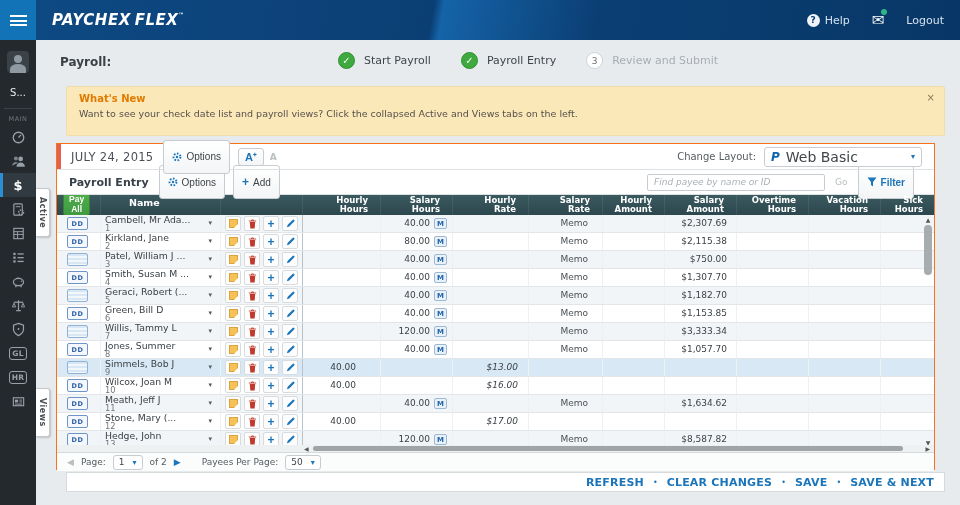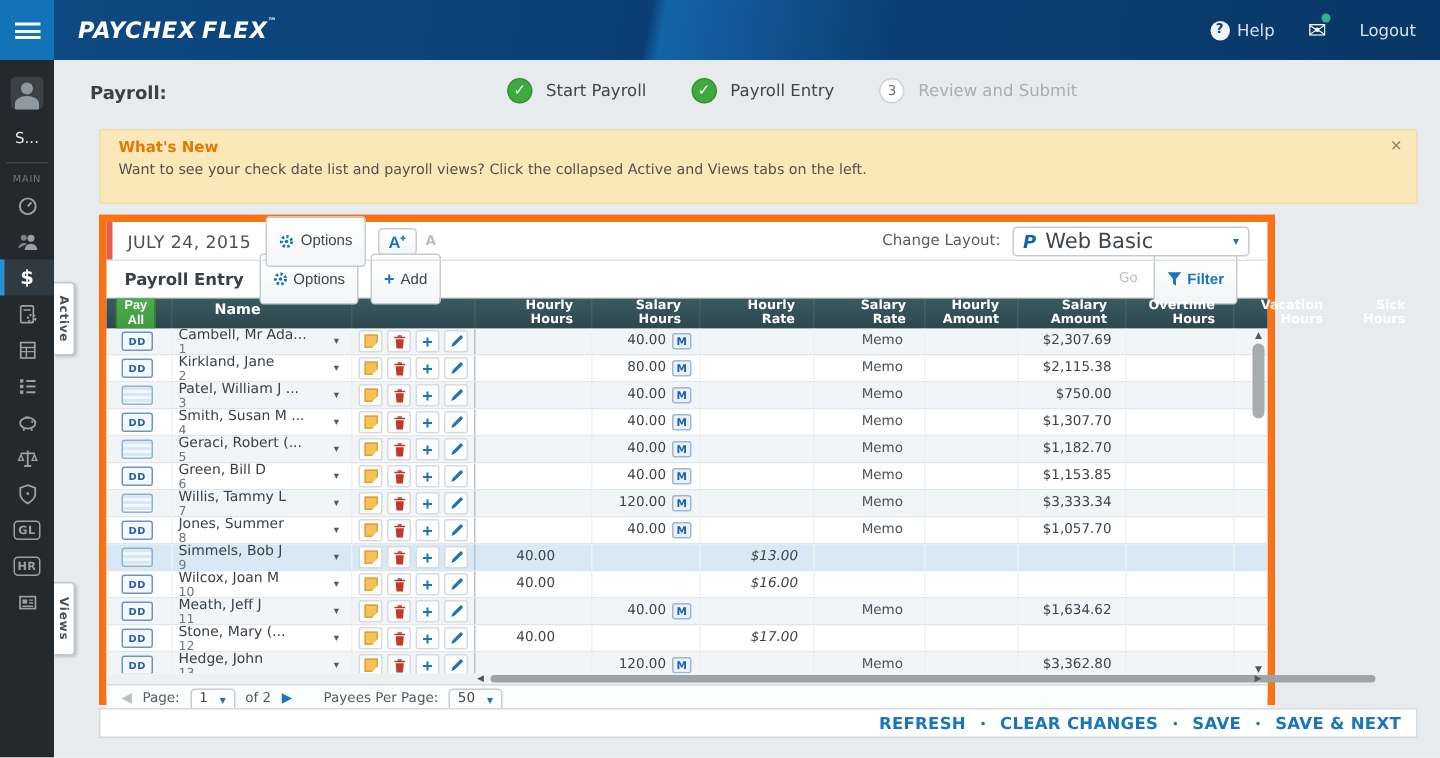--- a/index.html
+++ b/index.html
@@ -55,21 +55,21 @@
   .step.current .step-circle { background:#fff; color:#6a7075; border:1px solid #cdd2d6; font-size:9px; }
   .step-label { font-size:11px; color:#3f4549; }
   .step.current .step-label { color:#a8aeb3; }
 
   .banner { position:absolute; left:30px; top:46px; width:879px; height:50px; background:#fbe8b9; border:1px solid #efddab; border-radius:2px; padding:6px 24px 0 12px; }
   .banner-title { color:#e07b00; font-size:10px; font-weight:bold; margin-bottom:4px; }
   .banner-line { color:#55504a; font-size:9.5px; margin-bottom:3px; }
   .banner-close { position:absolute; right:9px; top:5px; color:#8a7a56; font-size:10px; cursor:pointer; }
 
   
-  .card { position:absolute; left:30px; top:103px; width:784px; height:327px; background:#fff; border:5px solid #f97316; }
+  .card { position:absolute; left:20px; top:103px; width:879px; height:327px; background:#fff; border:1px solid #f97316; }
 
   .datebar { height:26px; border-bottom:1px solid #dde1e4; display:flex; align-items:center; position:relative; padding-left:14px; }
   .datebar:before { content:''; position:absolute; left:0; top:0; width:4px; height:100%; background:#e4604e; }
   .date-text { font-size:11.5px; color:#4a5056; letter-spacing:.3px; margin-right:10px; }
   .btn { display:inline-flex; align-items:center; gap:4px; border:1px solid #c6ccd1; border-radius:3px;
     background:linear-gradient(#ffffff,#f3f5f6); padding:16px 8px; height:18px; font-size:10px; color:#3f4549; cursor:pointer; white-space:nowrap; }
   .btn svg { flex:none; }
   .font-btn { margin-left:8px; font-weight:bold; color:#1b75bb; font-size:11px; padding:0 6px; }
   .font-dim { margin-left:6px; color:#b9bec1; font-size:9px; font-weight:bold; }
   .datebar-right { margin-left:auto; display:flex; align-items:center; gap:8px; padding-right:12px; }
@@ -319,20 +319,21 @@
             <circle cx="5" cy="5" r="3.4" fill="none" stroke="#1b75bb" stroke-width="2" stroke-dasharray="1.6 1.5"></circle>
             <circle cx="5" cy="5" r="1.2" fill="#1b75bb"></circle>
           </svg>
         <span>Options</span>
       </button>
       <button class="btn">
         <span class="add-plus">+</span>
         <span>Add</span>
       </button>
       <div class="toolbar2-right">
+        <input class="search" placeholder="Find payee by name or ID" style="">
         <span class="go-dim">Go</span>
         <button class="btn filter-btn">
           <svg width="10" height="10" viewBox="0 0 10 10">
               <path d="M0.5 0.5h9L6 5v4.5L4 8V5z" fill="#1b75bb"></path>
             </svg>
           <span>Filter</span>
         </button>
       </div>
     </div>
 
@@ -872,21 +873,21 @@
             </button>
           </div>
           <div class="cell vcell hh" style="width: 78px;"></div>
           <div class="cell vcell sh" style="width: 72px;">
             <span>120.00</span>
             <span class="m-badge">M</span>
           </div>
           <div class="cell vcell hr" style="width: 76px;"></div>
           <div class="cell vcell sr" style="width: 74px;"><span>Memo</span></div>
           <div class="cell vcell" style="width: 62px;"></div>
-          <div class="cell vcell sa" style="width: 72px;"><span>$3,362.80</span></div>
+          <div class="cell vcell sa" style="width: 72px;"><span>$8,587.82</span></div>
           <div class="cell vcell" style="width: 72px;"></div>
           <div class="cell vcell" style="width: 72px;"></div>
           <div class="cell vcell" style="width: 55px;"></div>
         </div>
       </div>
 
     <div class="vscroll">
       <span class="arr" style="top:0">▲</span>
       <div class="thumb"></div>
       <span class="arr" style="bottom:0">▼</span>

